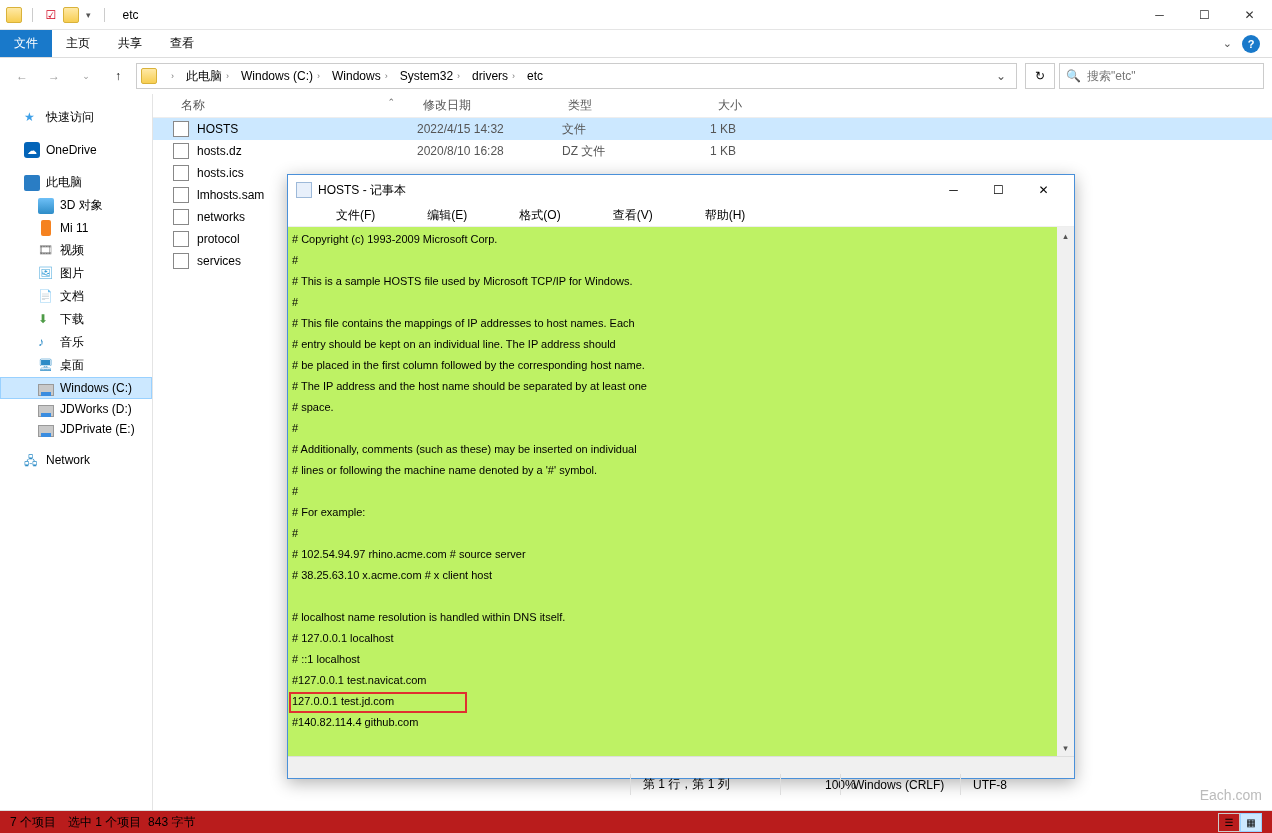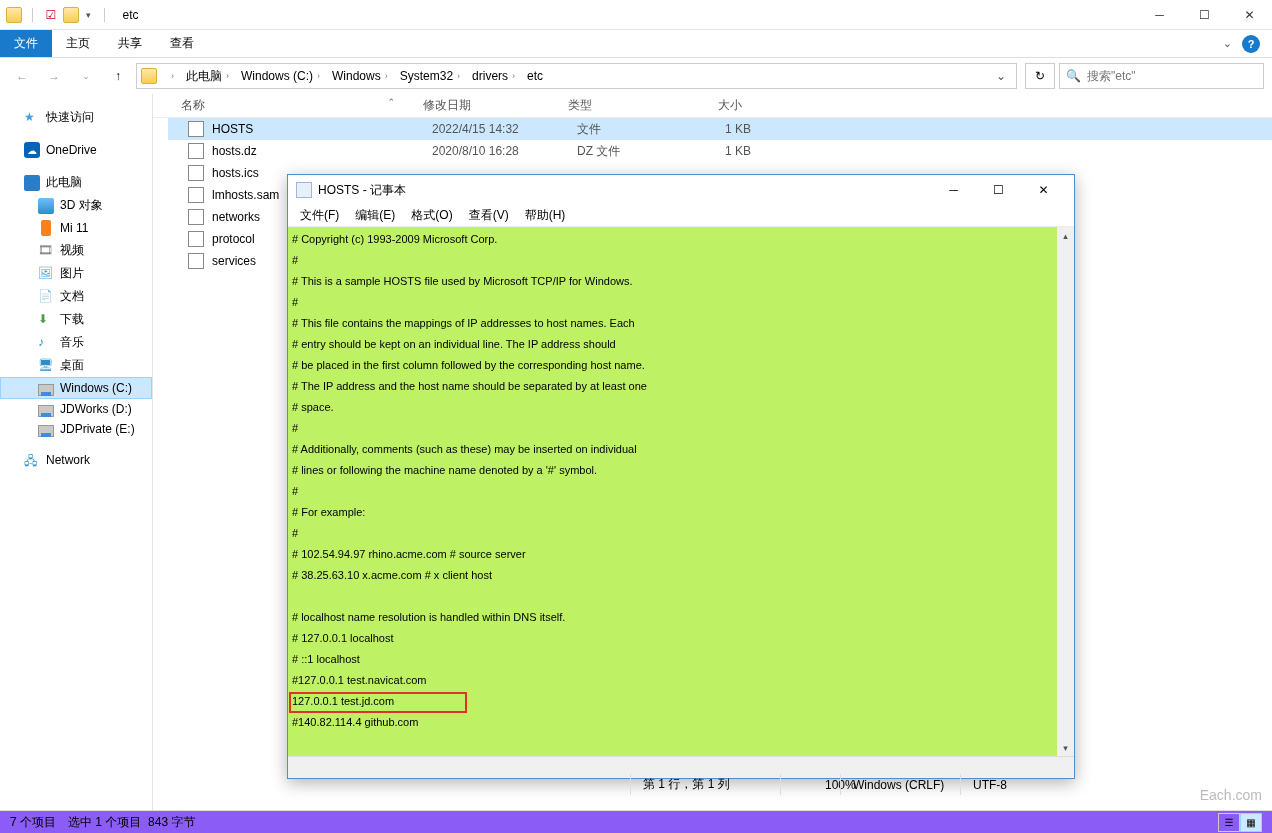--- a/index.html
+++ b/index.html
@@ -56,48 +56,48 @@
 
 .content { flex: 1; background: #fff; position: relative; }
 .colhdr { display: flex; height: 24px; align-items: center; border-bottom: 1px solid #eee; font-size: 12px; color: #555; padding-left: 20px; }
 .colhdr > div { padding: 0 8px; }
 .col-name { width: 242px; position: relative; }
 .col-date { width: 145px; }
 .col-type { width: 115px; }
 .col-size { width: 75px; text-align: right; }
 .sort-chev { position: absolute; right: 20px; top: 0; font-size: 9px; color: #666; }
 
-.filerow { display: flex; height: 22px; align-items: center; padding-left: 20px; font-size: 12px; margin-left: 15px; }
+.filerow { display: flex; height: 22px; align-items: center; padding-left: 20px; font-size: 12px; }
 .filerow.selected { background: #cce8ff; }
 .f-ico { width: 16px; height: 16px; margin-right: 8px; border: 1px solid #888; background: #fff; }
 .f-name { width: 236px; display: flex; align-items: center; }
 .f-date { width: 145px; padding-left: 8px; color: #555; }
 .f-type { width: 115px; padding-left: 8px; color: #555; }
 .f-size { width: 75px; text-align: right; padding-right: 8px; color: #555; }
 
 
 .notepad { position: absolute; left: 287px; top: 174px; width: 788px; height: 605px; background: #bef264; border: 1px solid #4a90d9; box-shadow: 0 4px 16px rgba(0,0,0,.3); display: flex; flex-direction: column; }
 .np-title { height: 30px; display: flex; align-items: center; padding: 0 8px; background: #fff; }
 .np-ico { width: 16px; height: 16px; margin-right: 6px; background: #e8f0fb; border: 1px solid #9db9d9; }
 .np-title-text { font-size: 12px; }
 .np-winbtns { margin-left: auto; display: flex; gap: 0; }
 .np-winbtns div { width: 45px; height: 28px; display: flex; align-items: center; justify-content: center; }
 .np-menu { height: 22px; display: flex; align-items: center; padding: 0 4px; font-size: 12px; background: #fff; border-bottom: 1px solid #eee; }
-.np-menu span { padding: 0 8px; cursor: pointer; }
+.np-menu span { padding: 0 8px; cursor: pointer; margin-left: 36px; }
 .np-body { flex: 1; position: relative; overflow: hidden; }
 .np-text { padding: 2px 4px; font-size: 11px; line-height: 21px; white-space: pre; font-family: "Microsoft YaHei", sans-serif; color: #000; height: 100%; overflow: hidden; }
 .np-scroll { position: absolute; right: 0; top: 0; width: 17px; height: 100%; background: #f0f0f0; display: flex; flex-direction: column; }
 .np-scroll .arr { height: 17px; display: flex; align-items: center; justify-content: center; font-size: 9px; color: #555; }
 .np-scroll .track { flex: 1; }
 .np-status { height: 22px; border-top: 1px solid #ddd; display: flex; align-items: center; font-size: 12px; background: #f0f0f0; }
 .np-status .cell { border-left: 1px solid #ddd; padding: 0 12px; height: 100%; display: flex; align-items: center; margin-top: 34px; }
 .np-status .spacer { flex: 1; }
 .redbox { border: 2px solid #e03030; position: absolute; left: 1px; top: 465px; width: 178px; height: 21px; pointer-events: none; }
 
-.statusbar { position: absolute; bottom: 0; left: 0; right: 0; height: 23px; background: #8b5cf6; border-top: 1px solid #ddd; display: flex; align-items: center; padding: 0 10px; font-size: 12px; gap: 12px; }
+.statusbar { position: absolute; bottom: 0; left: 0; right: 0; height: 23px; background: #b91c1c; border-top: 1px solid #ddd; display: flex; align-items: center; padding: 0 10px; font-size: 12px; gap: 12px; }
 .statusbar .viewbtns { margin-left: auto; display: flex; gap: 0; }
 .viewbtn { width: 22px; height: 19px; border: 1px solid #ccc; display: flex; align-items: center; justify-content: center; font-size: 10px; }
 .viewbtn.active { background: #cce8ff; border-color: #99d1ff; }
 
 .watermark { position: absolute; right: 10px; bottom: 30px; color: #bbb; font-size: 14px; font-family: sans-serif; }
 </style>
 </head>
 <body>
 
 <div class="titlebar">

